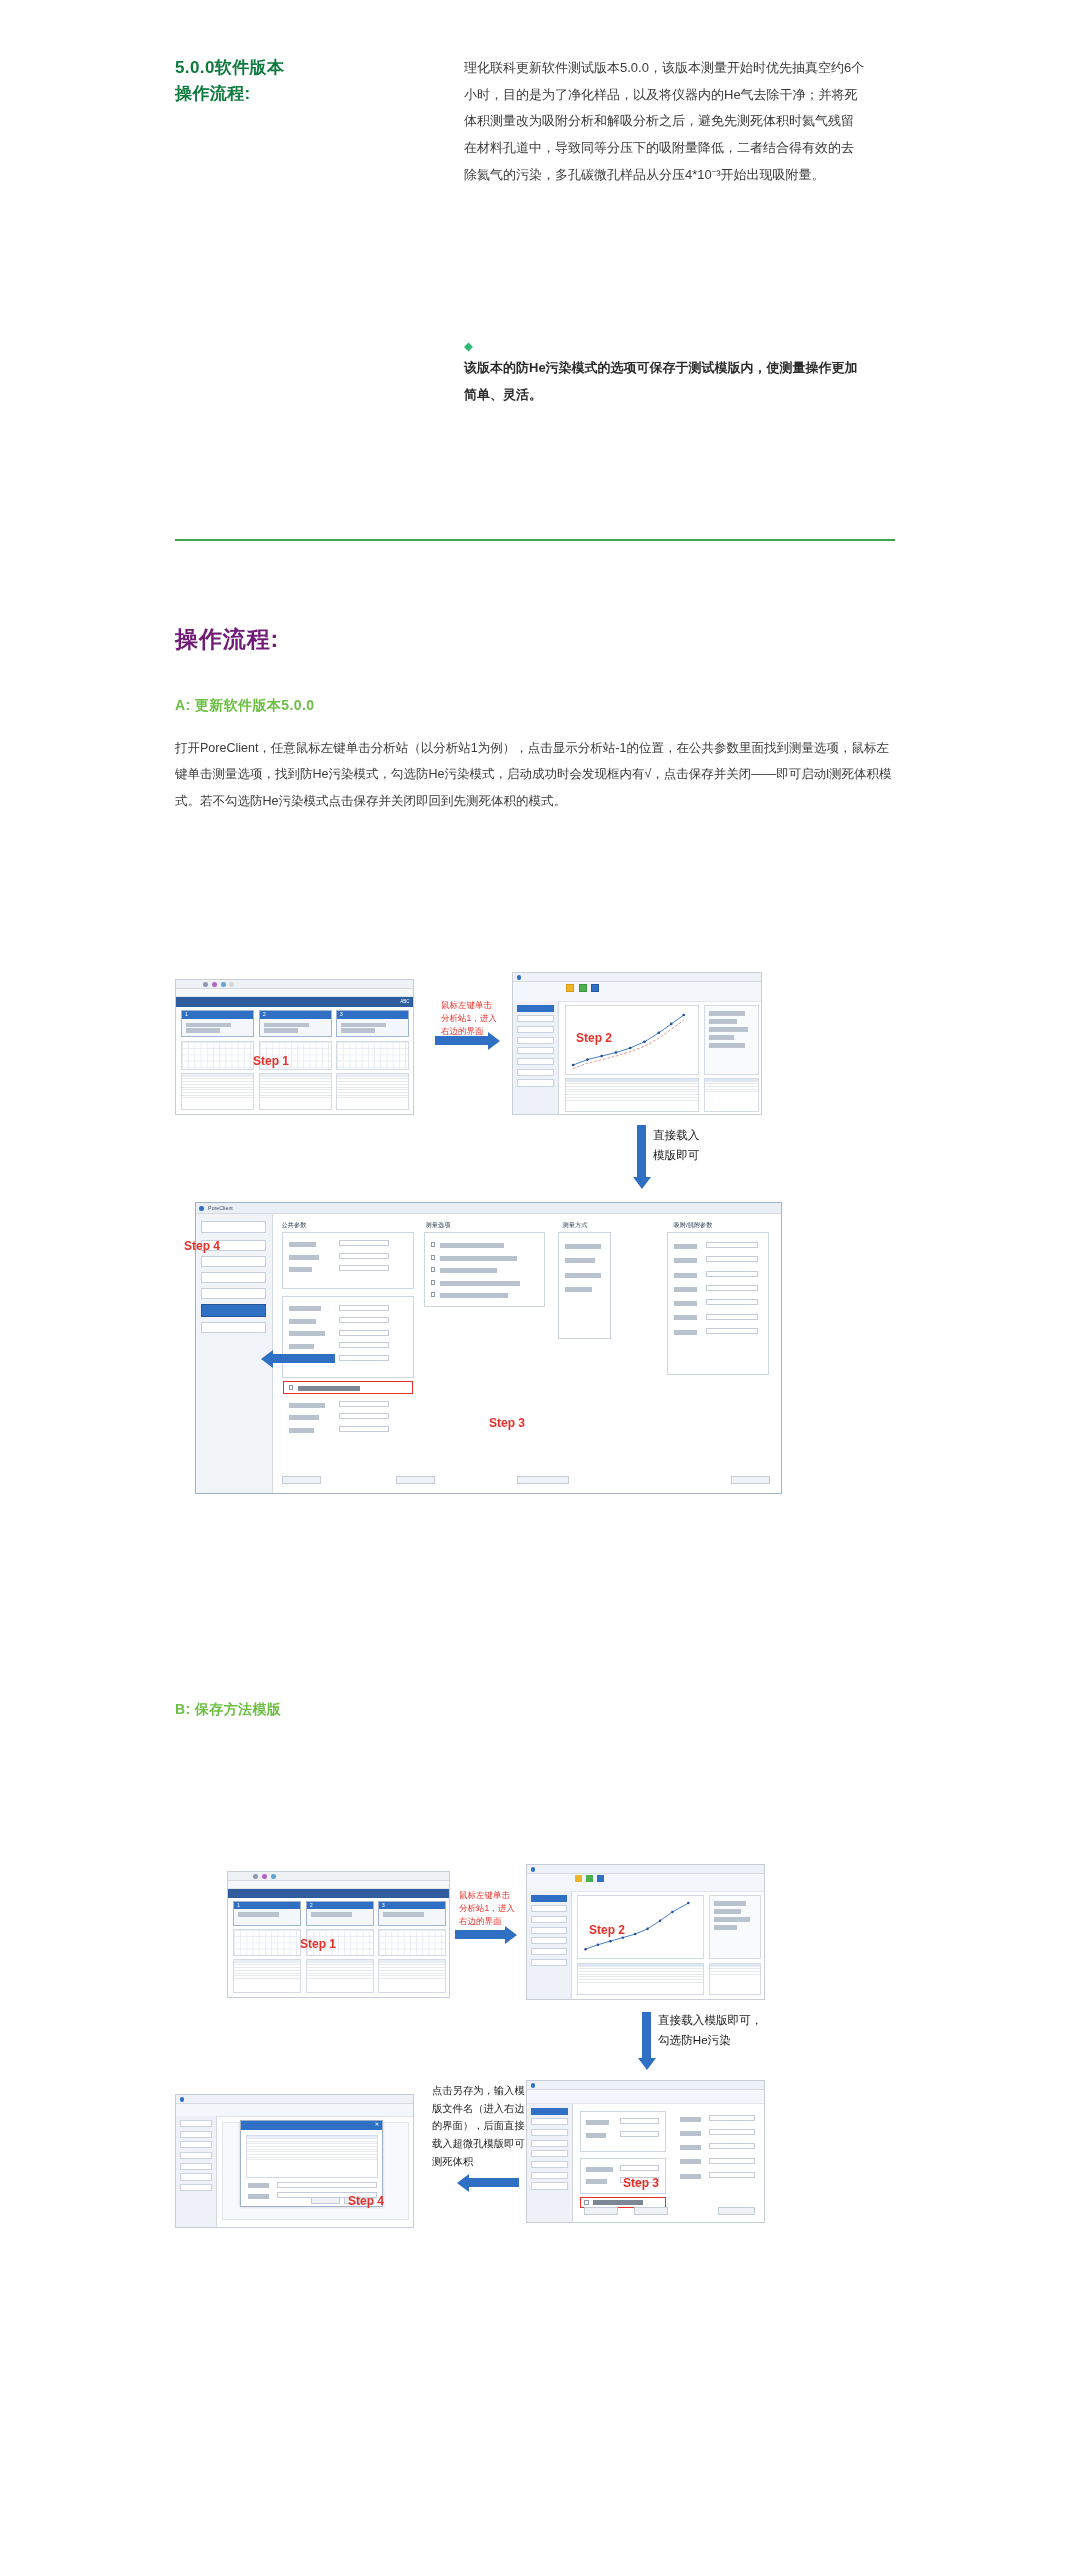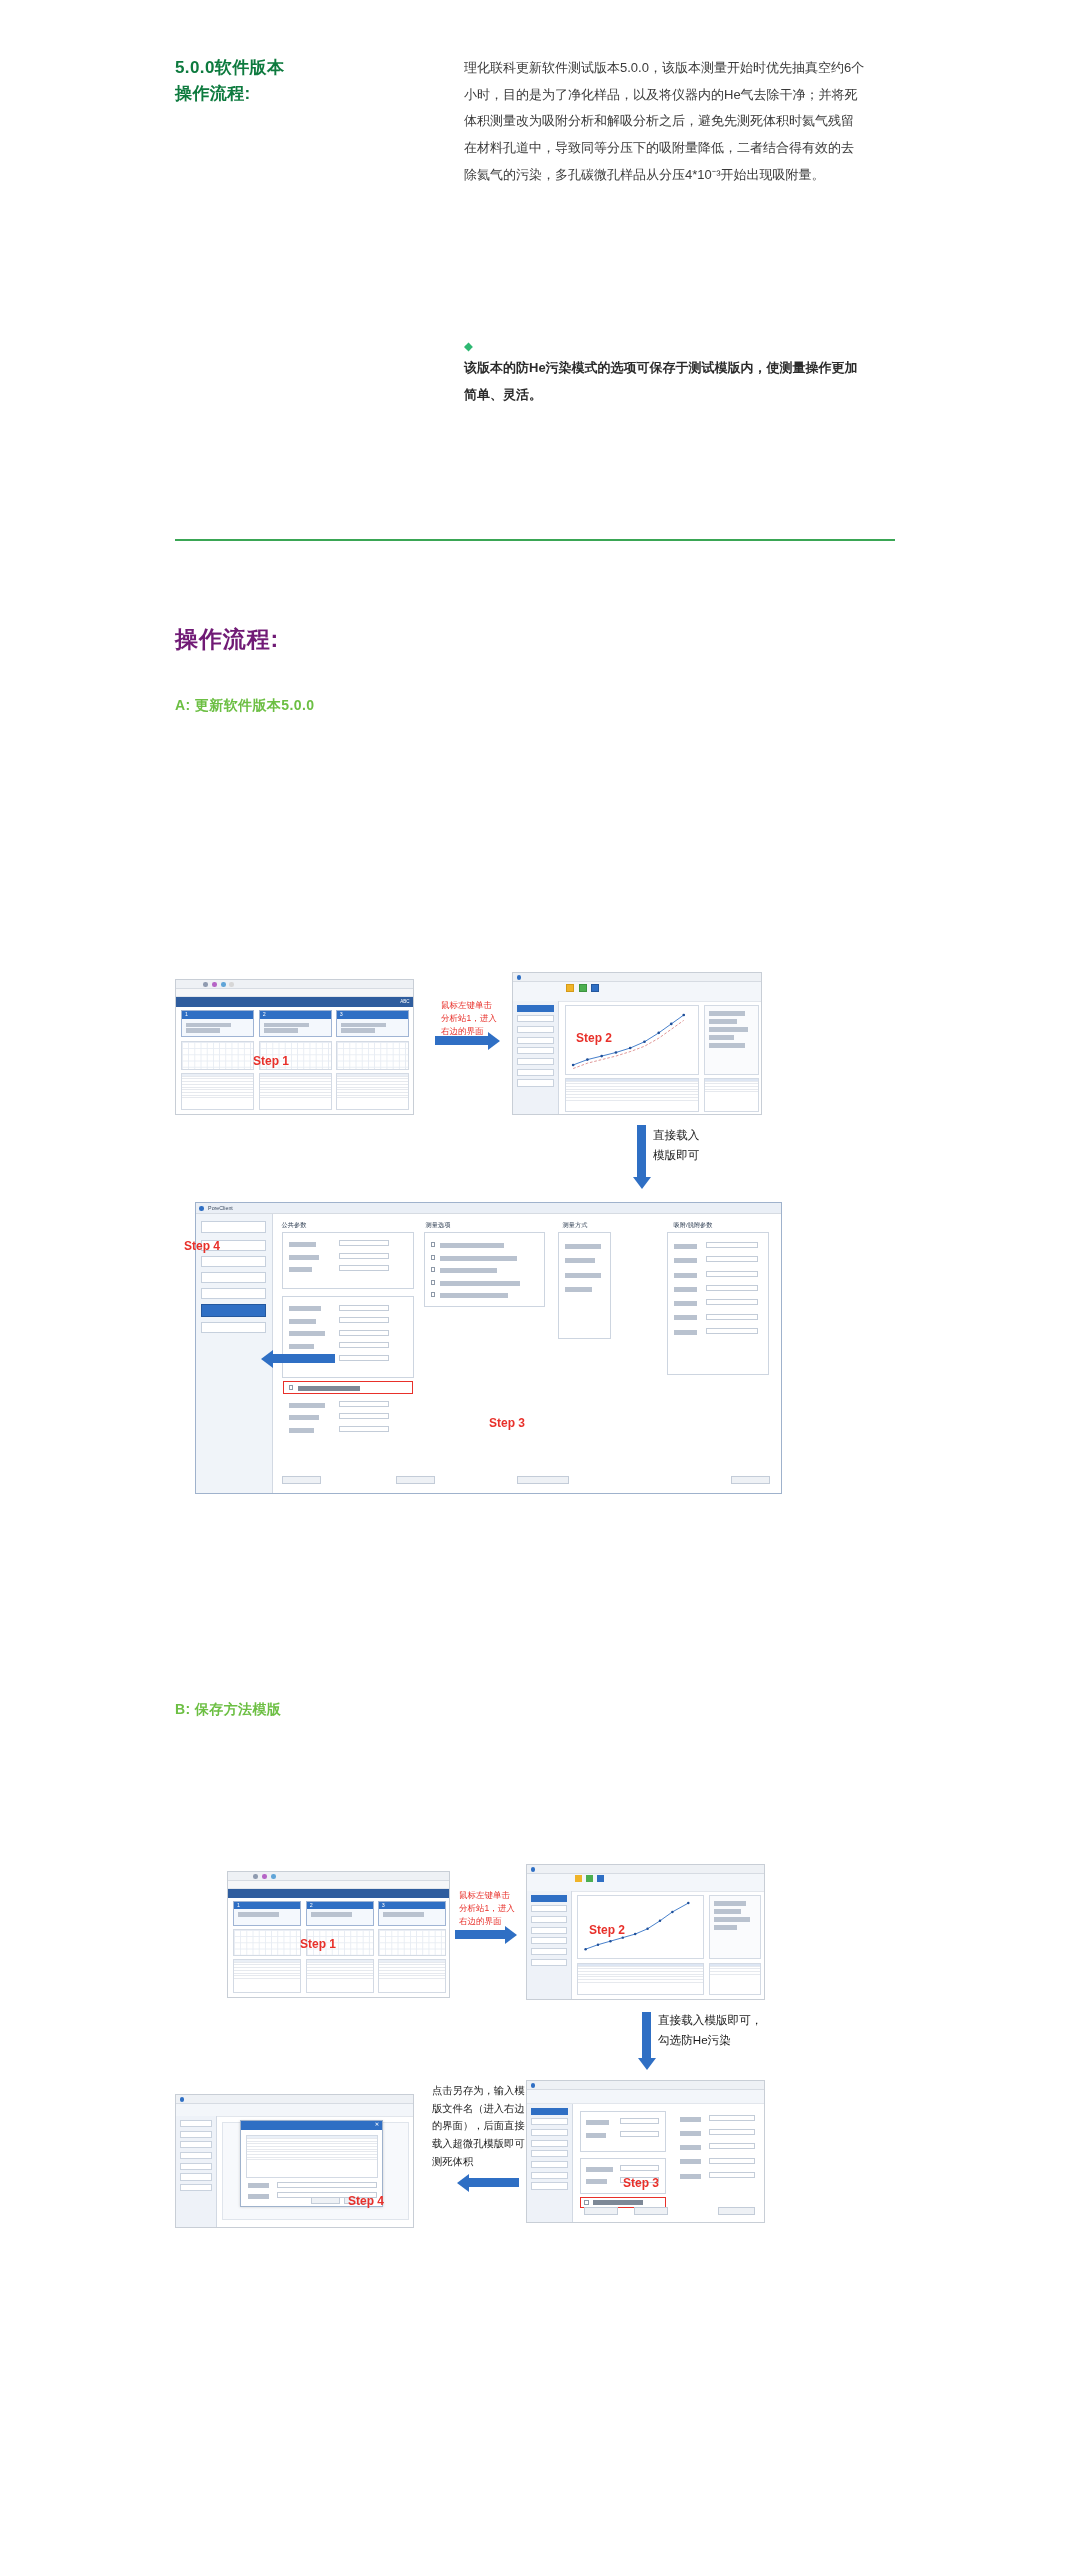--- a/index.html
+++ b/index.html
@@ -146,20 +146,21 @@
     <div class="hdr-body">理化联科更新软件测试版本5.0.0，该版本测量开始时优先抽真空约6个小时，目的是为了净化样品，以及将仪器内的He气去除干净；并将死体积测量改为吸附分析和解吸分析之后，避免先测死体积时氦气残留在材料孔道中，导致同等分压下的吸附量降低，二者结合得有效的去除氦气的污染，多孔碳微孔样品从分压4*10⁻³开始出现吸附量。</div>
     <div class="hdr-note-wrap">
       <span class="hdr-note-bullet">◆</span>
       <div class="hdr-note">该版本的防He污染模式的选项可保存于测试模版内，使测量操作更加简单、灵活。</div>
     </div>
     <div class="green-rule"></div>
   </div>
 
   <div class="sec-title">操作流程:</div>
   <div class="sub-a">A:  更新软件版本5.0.0</div>
+  <div class="para-a">打开PoreClient，任意鼠标左键单击分析站（以分析站1为例），点击显示分析站-1的位置，在公共参数里面找到测量选项，鼠标左键单击测量选项，找到防He污染模式，勾选防He污染模式，启动成功时会发现框内有√，点击保存并关闭——即可启动l测死体积模式。若不勾选防He污染模式点击保存并关闭即回到先测死体积的模式。</div>
 
   <div class="figA">
 
     <div class="shot" style="left:0px; top:7.1px; width:239px; height:136px;">
       <div class="tb">
         <span class="dot" style="left:27px;background:#8f9bb0;"></span>
         <span class="dot" style="left:36px;background:#b565c6;"></span>
         <span class="dot" style="left:45px;background:#60a5d8;"></span>
         <span class="dot" style="left:53px;background:#d7d7d7;"></span>
       </div>

